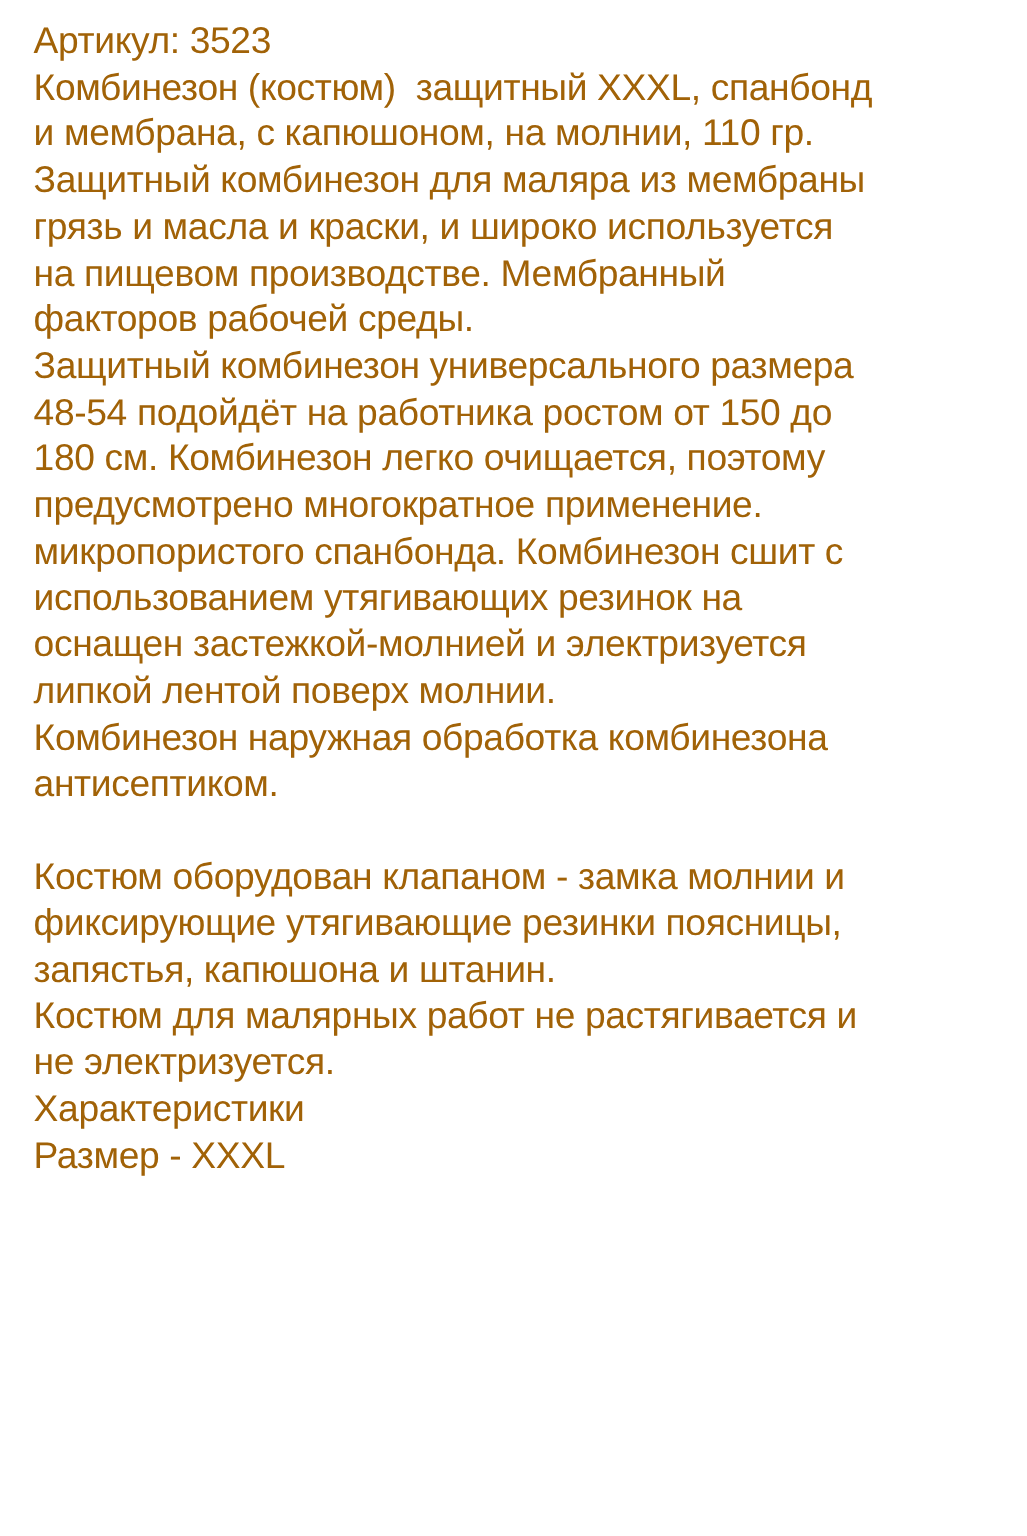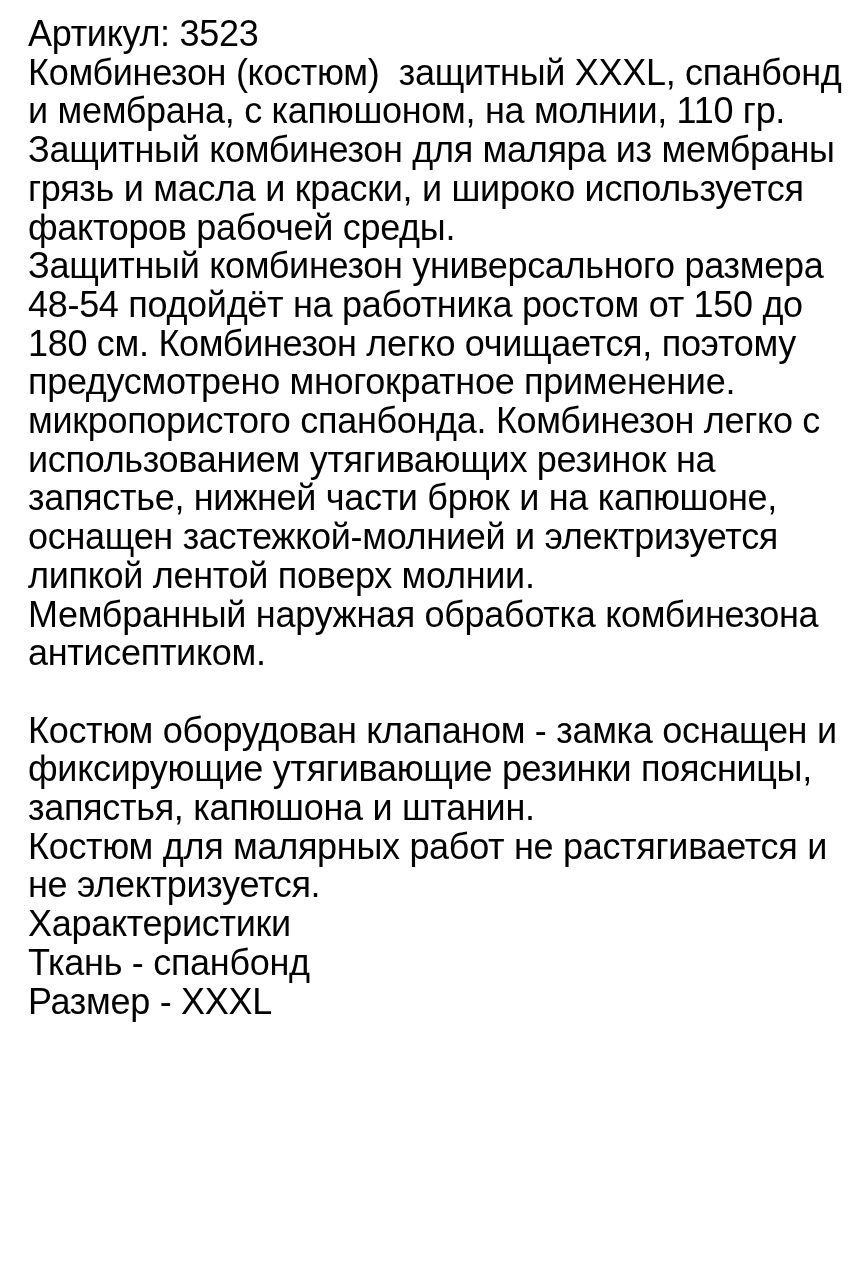--- a/index.html
+++ b/index.html
@@ -14,54 +14,53 @@
     position: relative;
   }
   .description-block {
     position: absolute;
     top: 0;
     left: 0;
     width: 856px;
     box-sizing: border-box;
     padding: 15px 18px 0 28px;
     font-family: "Liberation Sans", "DejaVu Sans", sans-serif;
-    font-size: 36px;
+    font-size: 31px;
     line-height: 38.7px;
     font-weight: 400;
-    color: #000000;
+    color: #a16207;
     letter-spacing: -0.3px;
   }
   .description-line {
     white-space: pre;
     min-height: 38.7px;
   }
 </style>
 </head>
 <body>
 
 <div class="description-block">
     <div class="description-line">Артикул: 3523</div>
     <div class="description-line">Комбинезон (костюм)  защитный XXXL, спанбонд</div>
     <div class="description-line">и мембрана, с капюшоном, на молнии, 110 гр.</div>
     <div class="description-line">Защитный комбинезон для маляра из мембраны</div>
     <div class="description-line">грязь и масла и краски, и широко используется</div>
+    <div class="description-line">на пищевом производстве. Мембранный</div>
     <div class="description-line">факторов рабочей среды.</div>
     <div class="description-line">Защитный комбинезон универсального размера</div>
     <div class="description-line">48-54 подойдёт на работника ростом от 150 до</div>
     <div class="description-line">180 см. Комбинезон легко очищается, поэтому</div>
     <div class="description-line">предусмотрено многократное применение.</div>
-    <div class="description-line">микропористого спанбонда. Комбинезон легко с</div>
+    <div class="description-line">микропористого спанбонда. Комбинезон сшит с</div>
     <div class="description-line">использованием утягивающих резинок на</div>
-    <div class="description-line">запястье, нижней части брюк и на капюшоне,</div>
     <div class="description-line">оснащен застежкой-молнией и электризуется</div>
     <div class="description-line">липкой лентой поверх молнии.</div>
-    <div class="description-line">Мембранный наружная обработка комбинезона</div>
+    <div class="description-line">Комбинезон наружная обработка комбинезона</div>
     <div class="description-line">антисептиком.</div>
     <div class="description-line">&nbsp;</div>
-    <div class="description-line">Костюм оборудован клапаном - замка оснащен и</div>
+    <div class="description-line">Костюм оборудован клапаном - замка молнии и</div>
     <div class="description-line">фиксирующие утягивающие резинки поясницы,</div>
     <div class="description-line">запястья, капюшона и штанин.</div>
     <div class="description-line">Костюм для малярных работ не растягивается и</div>
     <div class="description-line">не электризуется.</div>
     <div class="description-line">Характеристики</div>
-    <div class="description-line">Ткань - спанбонд</div>
     <div class="description-line">Размер - XXXL</div>
   </div>
 
 </body></html>

